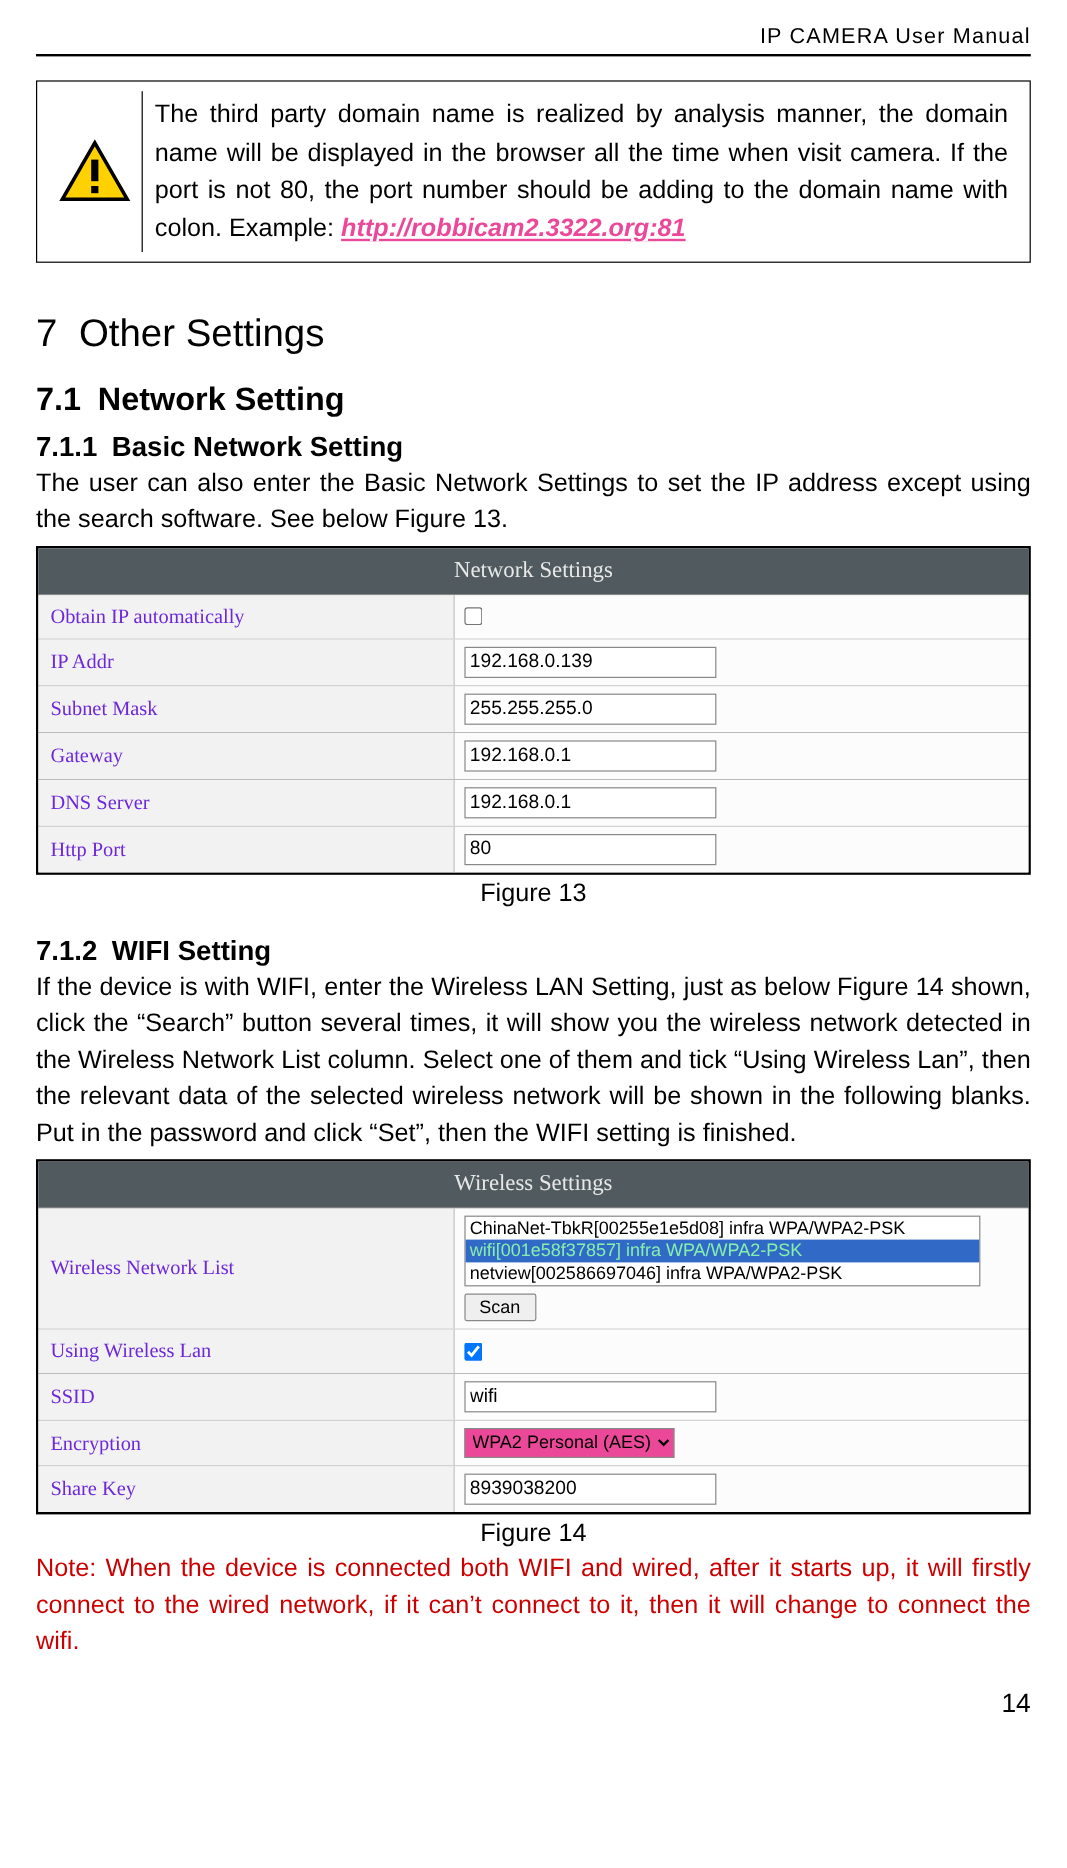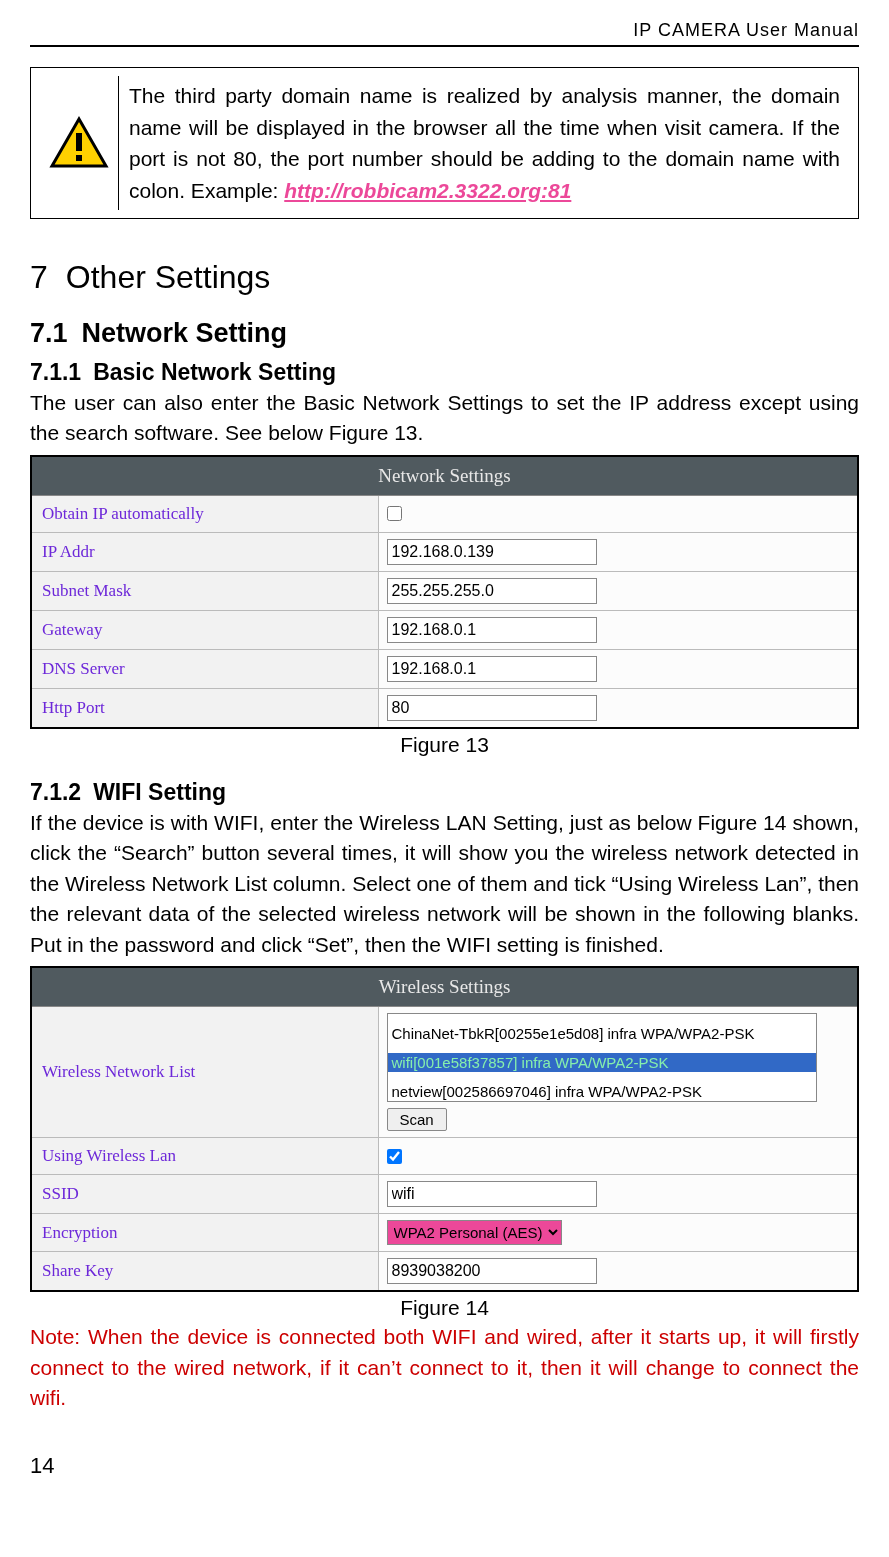--- a/index.html
+++ b/index.html
@@ -149,43 +149,43 @@
     }
     .listbox {
       border: 1px solid #888;
       background: #fff;
       width: 430px;
       font-size: 15px;
     }
     .listbox .option {
       padding: 1px 4px;
       white-space: nowrap;
-      margin-top: 10px;
     }
     .listbox .option.selected {
       background: #3169c6;
       color: #86efac;
     }
     .scan-btn {
       width: 60px;
       font-size: 15px;
       padding: 2px 6px;
       background: #efefef;
       border: 1px solid #888;
       border-radius: 2px;
     }
     .note-text {
       color: #cc0000;
       font-size: 21px;
       line-height: 1.45;
       text-align: justify;
     }
     .page-number {
+      text-align: right;
       font-size: 22px;
-      margin-top: 40px;
+      margin-top: 24px;
     }
   </style>
 </head>
 <body>
 
 <div class="header">
   <span>IP CAMERA User Manual</span>
 </div>
 
 <div class="warning-box">

